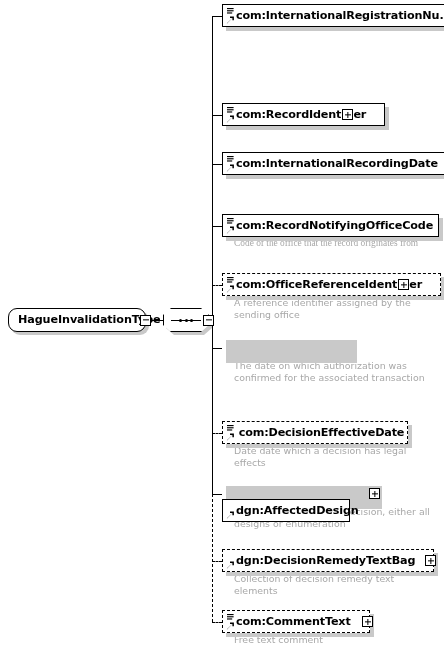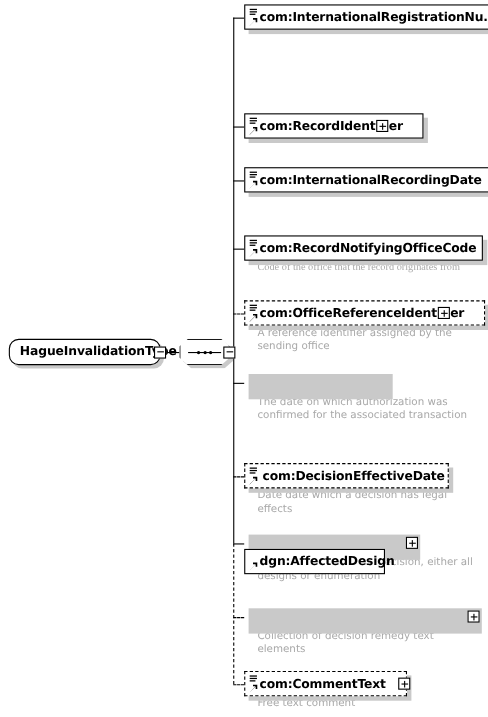--- a/index.html
+++ b/index.html
@@ -242,20 +242,26 @@
     <div class="el-box solid" style="left: 222px; top: 482px; width: 128px; margin-top: 17px;">
       <span class="el-icon"><svg viewBox="0 0 11 20" width="11" height="20">
           <path d="M2.0 17.4 L7.4 12.0 L7.4 14.3 L8.9 14.3 L8.9 10.4 L5.0 10.4 L5.0 11.9 L7.3 11.9 L1.9 17.3 Z" fill="#000"></path>
         </svg></span>
       <span class="el-label">dgn:AffectedDesign</span>
     </div>
     <div class="plus-box" style="left: 369px; top: 488px;"></div>
     <div class="desc" style="left: 234px; top: 506px; width: 196px;">Design affected by the decision, either all designs or enumeration</div>
     <div class="branch dashed" style="left: 211.5px; top: 560.5px; width: 10.5px;"></div>
     <div class="el-shadow" style="left: 226px; top: 553px; width: 212px;"></div>
+    <div class="el-box dashed" style="left: 222px; top: 549px; width: 212px;">
+      <span class="el-icon"><svg viewBox="0 0 11 20" width="11" height="20">
+          <path d="M2.0 17.4 L7.4 12.0 L7.4 14.3 L8.9 14.3 L8.9 10.4 L5.0 10.4 L5.0 11.9 L7.3 11.9 L1.9 17.3 Z" fill="#000"></path>
+        </svg></span>
+      <span class="el-label">dgn:DecisionRemedyTextBag</span>
+    </div>
     <div class="plus-box" style="left: 425px; top: 555px;"></div>
     <div class="desc" style="left: 234px; top: 573px; width: 196px;">Collection of decision remedy text elements</div>
     <div class="branch dashed" style="left: 211.5px; top: 621.5px; width: 10.5px;"></div>
     <div class="el-shadow" style="left: 226px; top: 614px; width: 148px;"></div>
     <div class="el-box dashed" style="left: 222px; top: 610px; width: 148px;">
       <span class="el-icon"><svg viewBox="0 0 11 20" width="11" height="20">
           <rect x="2" y="2" width="6.6" height="1.15" fill="#000"></rect>
           <rect x="2" y="4.2" width="6.6" height="1.15" fill="#000"></rect>
           <rect x="2" y="6.4" width="5.2" height="1.15" fill="#000"></rect>
           <path d="M2.0 17.4 L7.4 12.0 L7.4 14.3 L8.9 14.3 L8.9 10.4 L5.0 10.4 L5.0 11.9 L7.3 11.9 L1.9 17.3 Z" fill="#000"></path>

